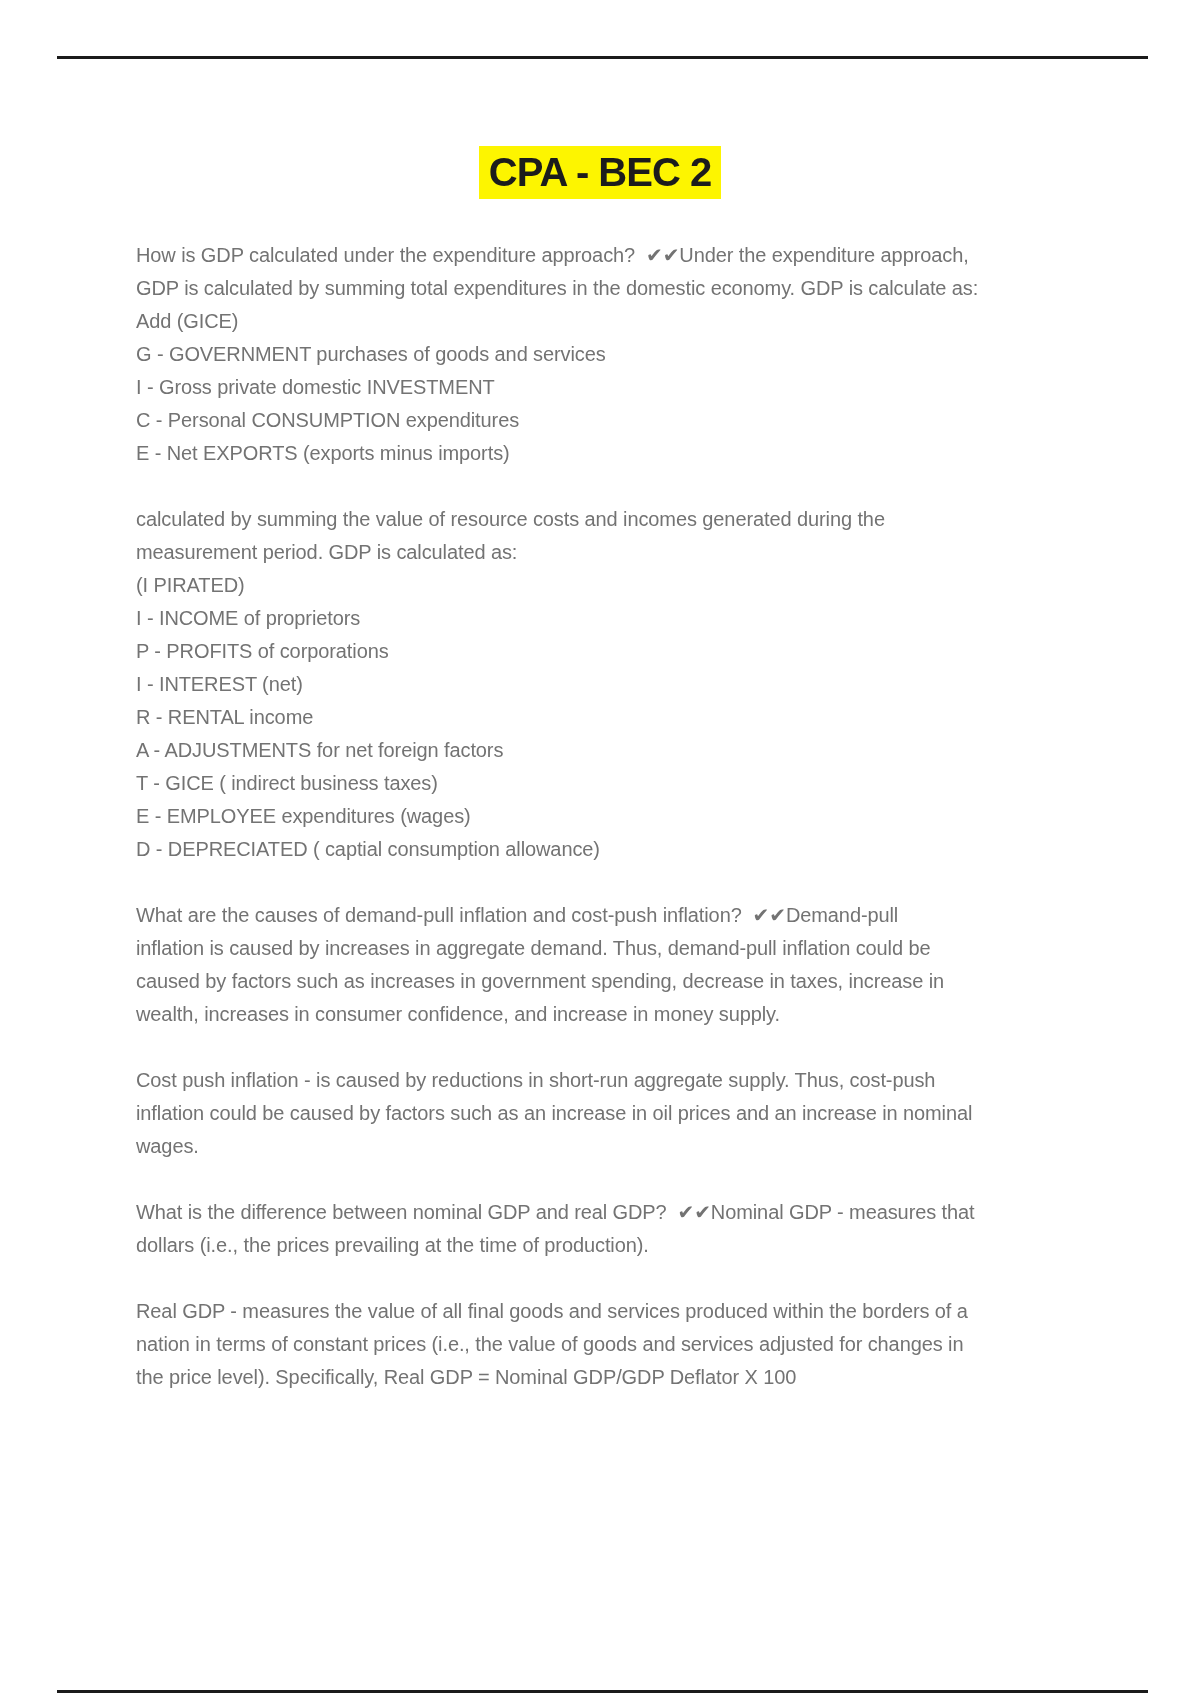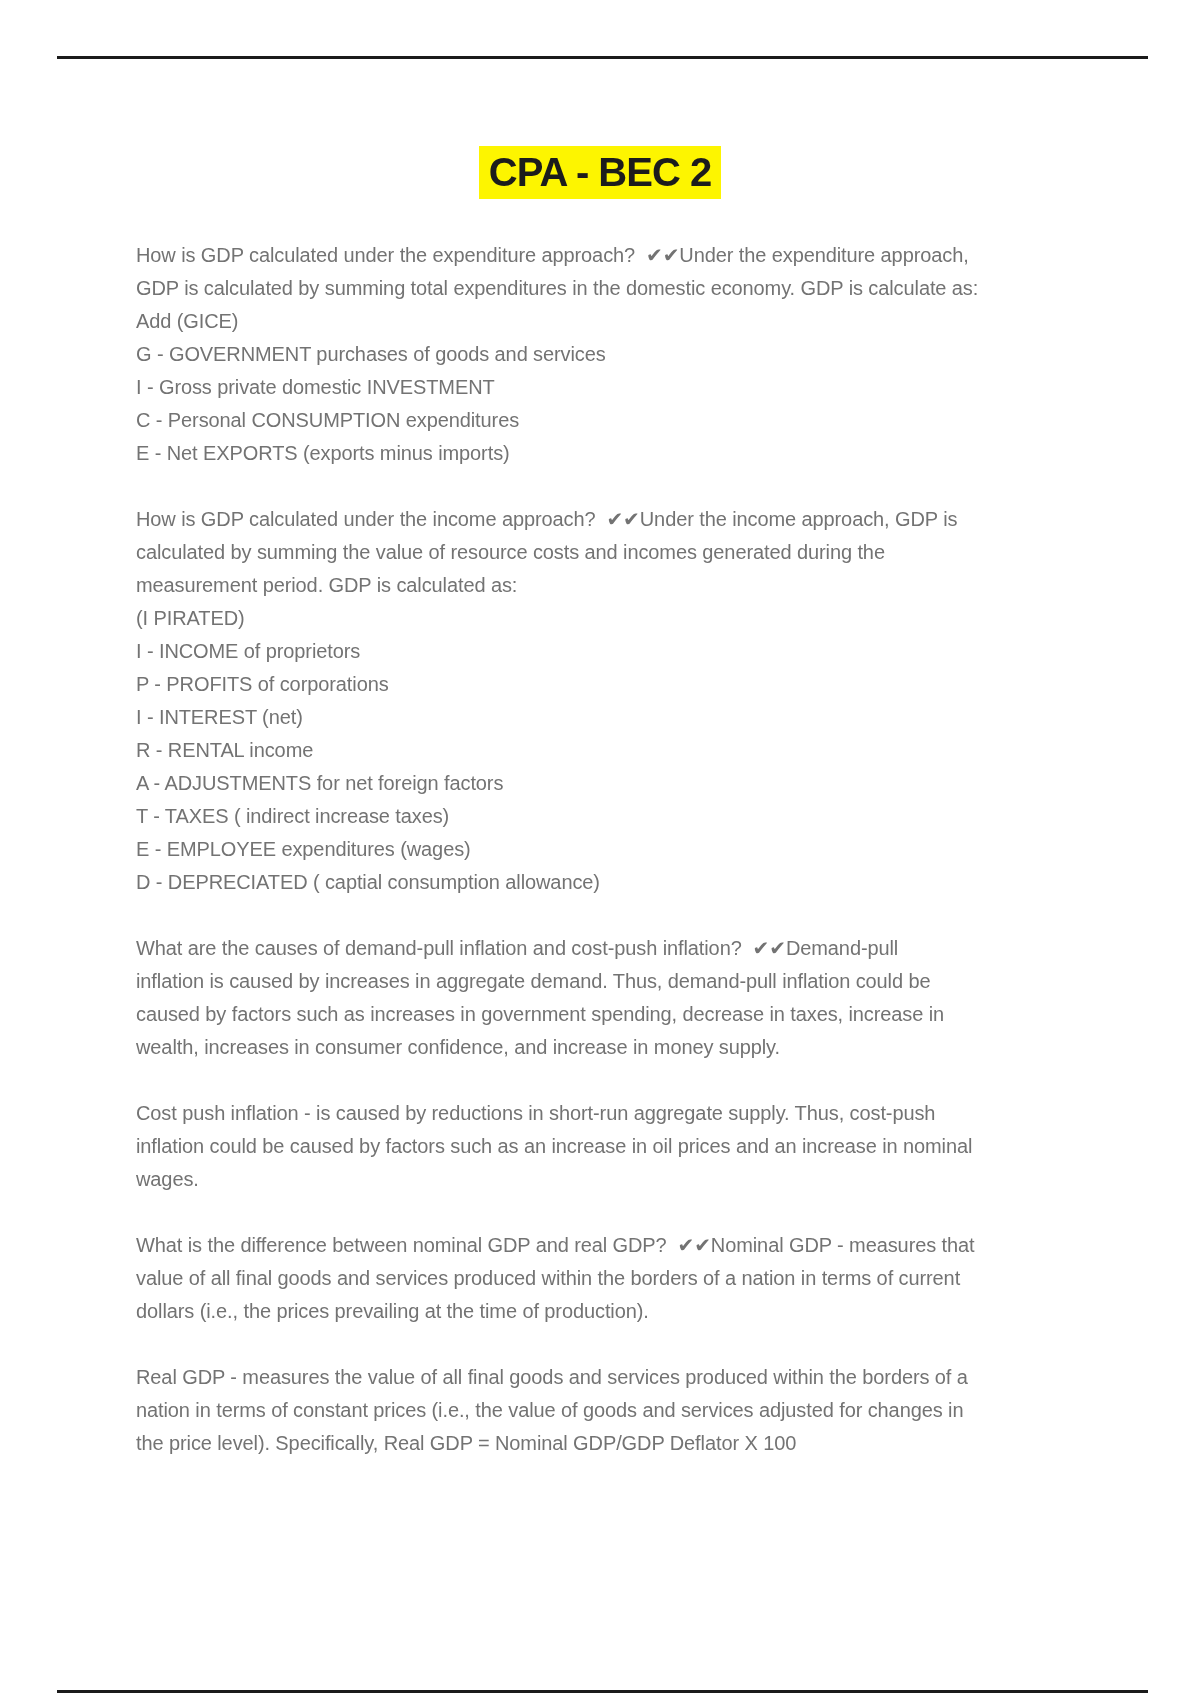--- a/index.html
+++ b/index.html
@@ -75,50 +75,48 @@
       <div class="line">How is GDP calculated under the expenditure approach?  ✔✔Under the expenditure approach,</div>
       <div class="line">GDP is calculated by summing total expenditures in the domestic economy. GDP is calculate as:</div>
       <div class="line">Add (GICE)</div>
       <div class="line">G - GOVERNMENT purchases of goods and services</div>
       <div class="line">I - Gross private domestic INVESTMENT</div>
       <div class="line">C - Personal CONSUMPTION expenditures</div>
       <div class="line">E - Net EXPORTS (exports minus imports)</div>
     </div>
 
     <div class="para">
-      <div class="line">How is GDP calculated under the income approach?  ✔✔Under the income approach, GDP is</div>
       <div class="line">calculated by summing the value of resource costs and incomes generated during the</div>
       <div class="line">measurement period. GDP is calculated as:</div>
       <div class="line">(I PIRATED)</div>
       <div class="line">I - INCOME of proprietors</div>
       <div class="line">P - PROFITS of corporations</div>
       <div class="line">I - INTEREST (net)</div>
       <div class="line">R - RENTAL income</div>
       <div class="line">A - ADJUSTMENTS for net foreign factors</div>
-      <div class="line">T - TAXES ( indirect increase taxes)</div>
+      <div class="line">T - GICE ( indirect business taxes)</div>
       <div class="line">E - EMPLOYEE expenditures (wages)</div>
       <div class="line">D - DEPRECIATED ( captial consumption allowance)</div>
     </div>
 
     <div class="para">
       <div class="line">What are the causes of demand-pull inflation and cost-push inflation?  ✔✔Demand-pull</div>
       <div class="line">inflation is caused by increases in aggregate demand. Thus, demand-pull inflation could be</div>
       <div class="line">caused by factors such as increases in government spending, decrease in taxes, increase in</div>
       <div class="line">wealth, increases in consumer confidence, and increase in money supply.</div>
     </div>
 
     <div class="para">
       <div class="line">Cost push inflation - is caused by reductions in short-run aggregate supply. Thus, cost-push</div>
       <div class="line">inflation could be caused by factors such as an increase in oil prices and an increase in nominal</div>
       <div class="line">wages.</div>
     </div>
 
     <div class="para">
       <div class="line">What is the difference between nominal GDP and real GDP?  ✔✔Nominal GDP - measures that</div>
-      <div class="line">value of all final goods and services produced within the borders of a nation in terms of current</div>
       <div class="line">dollars (i.e., the prices prevailing at the time of production).</div>
     </div>
 
     <div class="para">
       <div class="line">Real GDP - measures the value of all final goods and services produced within the borders of a</div>
       <div class="line">nation in terms of constant prices (i.e., the value of goods and services adjusted for changes in</div>
       <div class="line">the price level). Specifically, Real GDP = Nominal GDP/GDP Deflator X 100</div>
     </div>
 
   </div>

